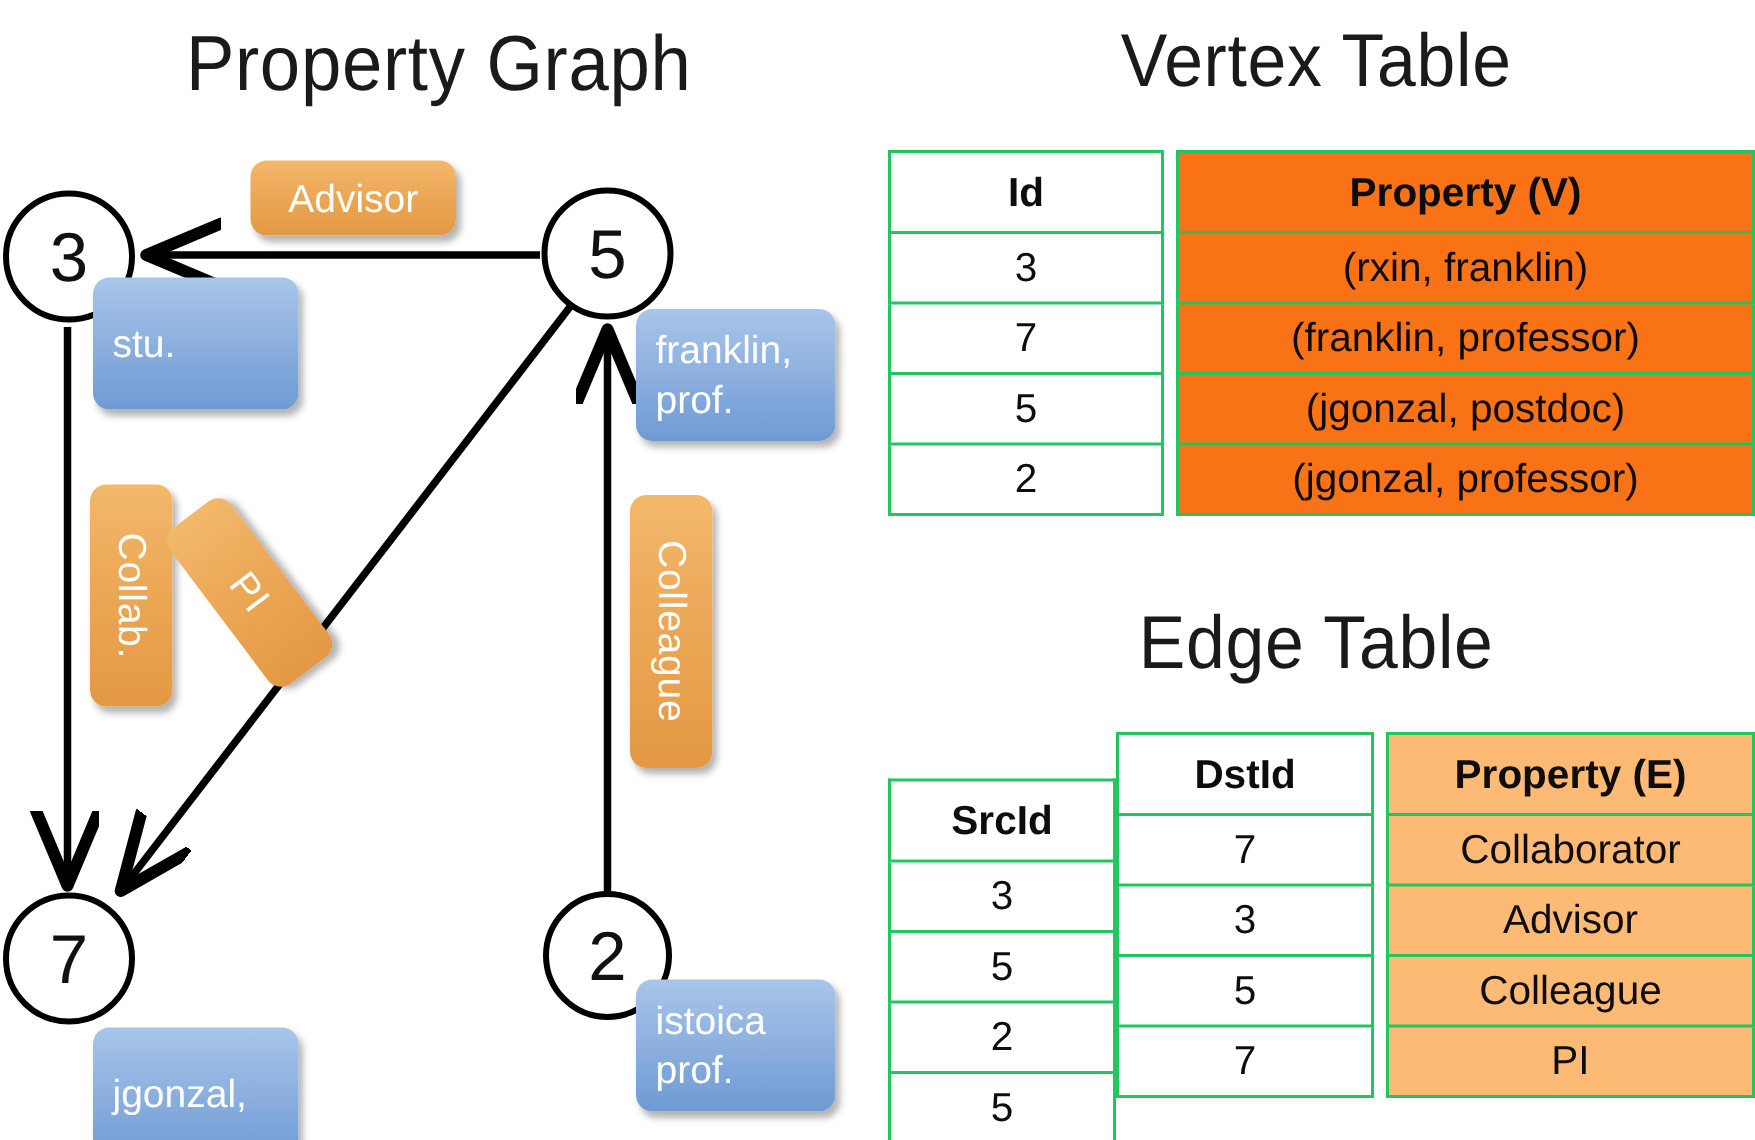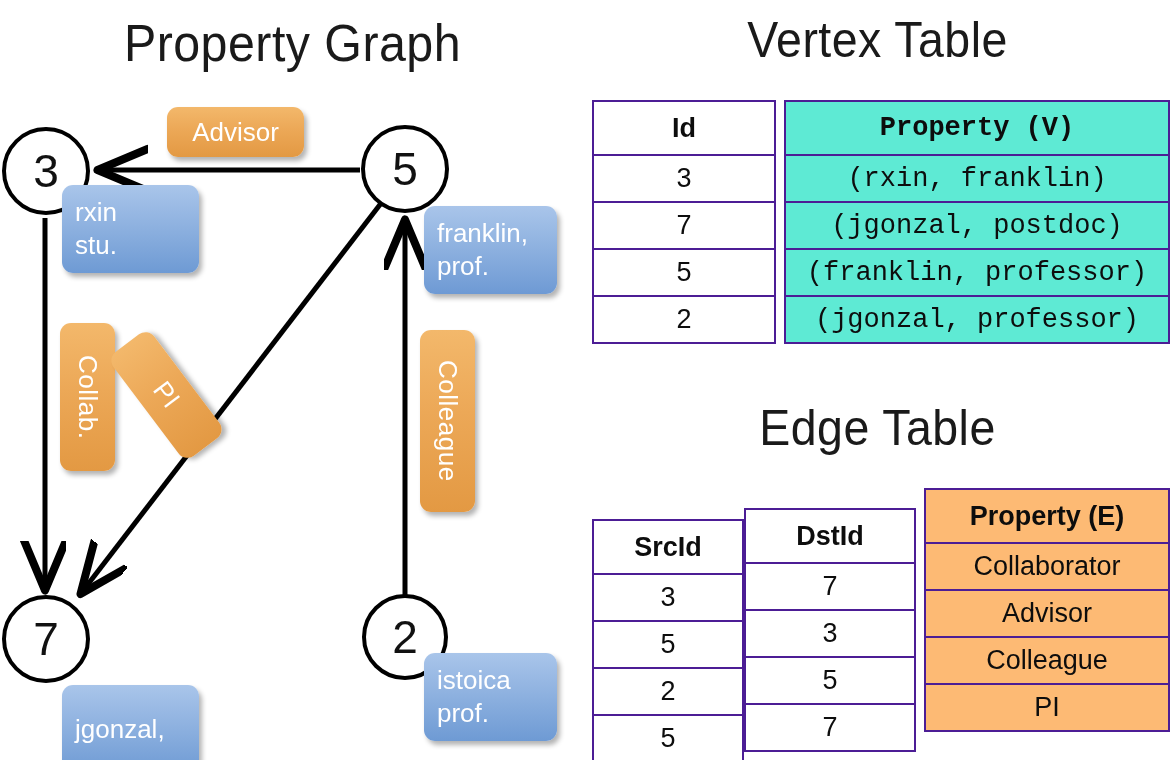--- a/index.html
+++ b/index.html
@@ -103,41 +103,41 @@
   }
 
   
   .tbl {
     position: absolute;
     border-collapse: collapse;
     table-layout: fixed;
     font-family: "Liberation Sans", "DejaVu Sans", sans-serif;
   }
   .tbl td, .tbl th {
-    border: 2px solid #4c1d95;
+    border: 2px solid #22c55e;
     text-align: center;
     font-weight: 300;
     font-size: 27px;
     color: #0d0d0d;
     padding: 0;
     height: 45px;
     white-space: nowrap;
   }
   .tbl th {
     font-weight: bold;
     font-size: 27px;
     height: 52px;
   }
-  .cell-blue { background: #5eead4; font-family: Liberation Mono, monospace; }
+  .cell-blue { background: #f97316; }
   .cell-peach { background: #fdba74; }
 
   #vertex-id-table   { left: 592px; top: 100px; width: 184px; }
   #vertex-prop-table { left: 784px; top: 100px; width: 386px; }
   #edge-src-table    { left: 592px; top: 488px; width: 152px; margin-top: 31px; }
-  #edge-dst-table    { left: 744px; top: 508px; width: 172px; }
+  #edge-dst-table    { left: 744px; top: 488px; width: 172px; }
   #edge-prop-table   { left: 924px; top: 488px; width: 246px; }
 </style>
 </head>
 <body>
 
 <div id="graph-panel">
 
   <div class="title" id="title-property-graph">Property Graph</div>
 
   <svg id="graph-edges" viewBox="0 0 585 760" xmlns="http://www.w3.org/2000/svg">
@@ -163,21 +163,20 @@
     <span>5</span>
   </div>
   <div class="node-circle" style="left:2px; top:595px; width:88px; height:88px;">
     <span>7</span>
   </div>
   <div class="node-circle" style="left:362px; top:594px; width:86px; height:86px;">
     <span>2</span>
   </div>
 
   <div class="prop-box vertex" style="left:62px; top:185px; width:137px; height:88px;">
-    <span class="line">rxin</span>
     <span class="line">stu.</span>
   </div>
 
   <div class="prop-box vertex" style="left:424px; top:186px; width:133px; height:88px;margin-top:20px;">
     <span class="line">franklin,</span>
     <span class="line">prof.</span>
   </div>
 
   <div class="prop-box vertex" style="left:62px; top:653px; width:137px; height:88px;margin-top:32px;">
     <span class="line">jgonzal,</span>
@@ -229,26 +228,26 @@
 
 <table class="tbl" id="vertex-prop-table">
   <tbody>
       <tr>
     <th class="cell-blue">Property (V)</th>
   </tr>
   <tr>
     <td class="cell-blue">(rxin, franklin)</td>
   </tr>
   <tr>
+    <td class="cell-blue">(franklin, professor)</td>
+  </tr>
+  <tr>
     <td class="cell-blue">(jgonzal, postdoc)</td>
   </tr>
   <tr>
-    <td class="cell-blue">(franklin, professor)</td>
-  </tr>
-  <tr>
     <td class="cell-blue">(jgonzal, professor)</td>
   </tr>
 </tbody>
   </table>
 
 <div class="title" id="title-edge-table">Edge Table</div>
 
 <table class="tbl" id="edge-src-table">
   <tbody>
       <tr>

